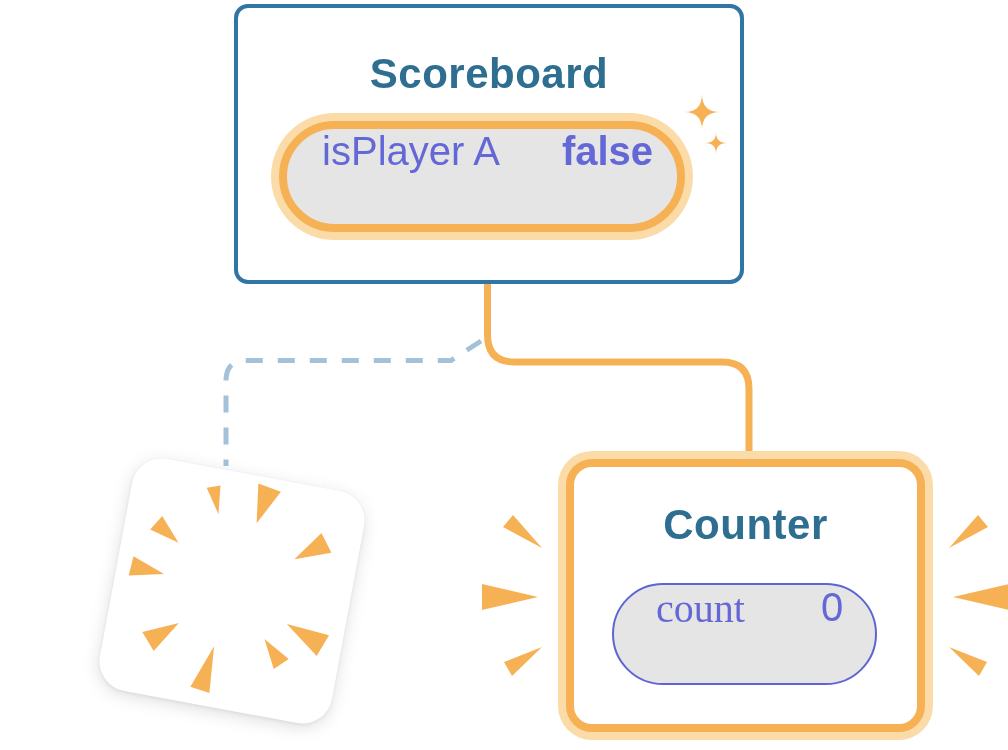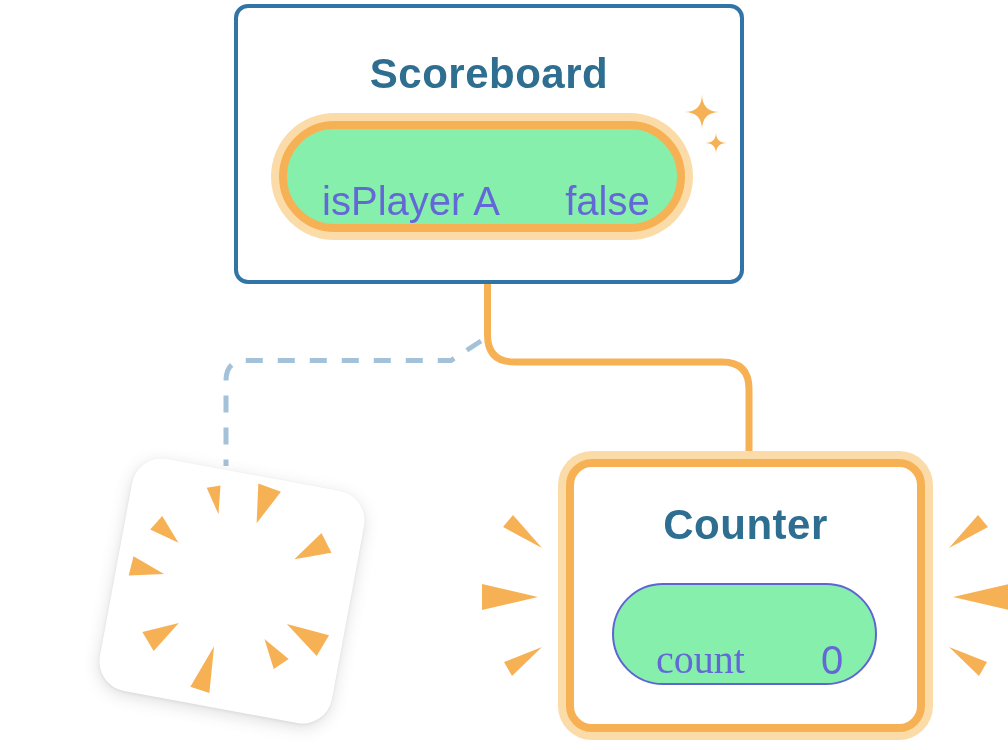--- a/index.html
+++ b/index.html
@@ -51,22 +51,22 @@
     font-weight: 600;
     letter-spacing: 0.5px;
     color: #2E6E90;
   }
   .scoreboard-card .card-title { top: 42px; }
   .counter-card   .card-title  { top: 34px; }
 
   .pill {
     position: absolute;
     display: flex;
-    align-items: flex-end;
-    background: #86efac;
+    align-items: flex-start;
+    background: #e5e5e5;
     overflow: hidden;
   }
   .pill-orange {
     left: 41px; top: 113px;
     width: 406px; height: 111px;
     border: 8px solid #F7B155;
     border-radius: 60px;
     box-shadow: 0 0 0 8px #FBDCA8;
   }
   .pill-purple {
@@ -79,21 +79,21 @@
     display: flex;
     align-items: center;
     justify-content: center;
     font-size: 40px;
     color: #6468D7;
     white-space: nowrap;
   }
   .pill-orange .cell-key   { width: 248px; }
   .pill-purple .cell-key   { width: 173px; font-family: Liberation Serif, serif; }
   .cell-value { flex: 1; }
-  .cell-value.bold { font-weight: 400; }
+  .cell-value.bold { font-weight: 700; }
   .pill-divider { width: 3px; }
   .divider-orange { background: #F7B155; width: 3px; }
   .divider-purple { background: #5F64D4; width: 2px; }
 
   .poof-card {
     position: absolute;
     left: 114px; top: 473px;
     width: 236px; height: 236px;
     background: #ffffff;
     border-radius: 30px;

